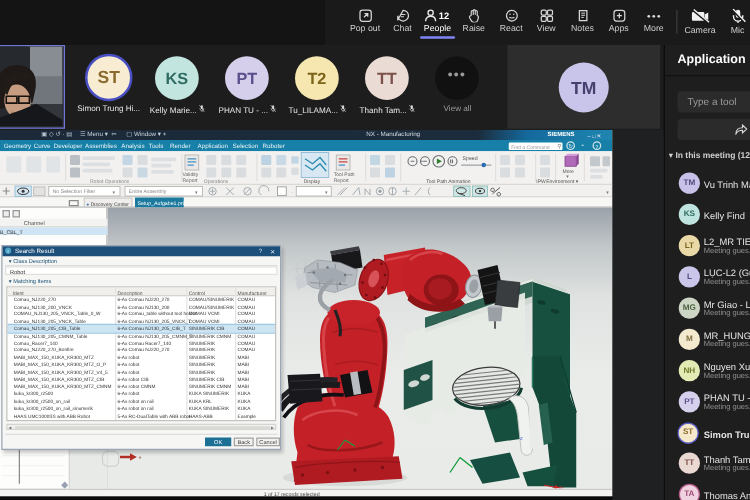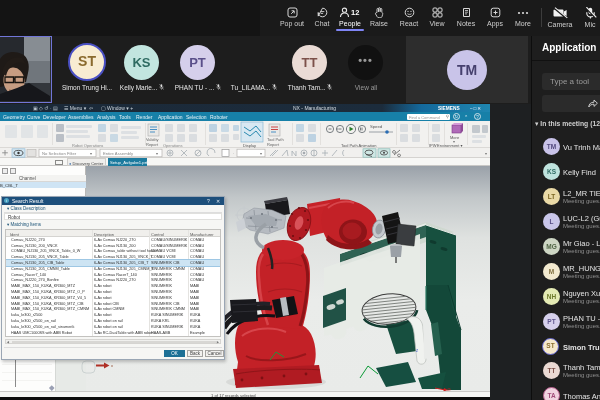--- a/index.html
+++ b/index.html
@@ -116,20 +116,21 @@
           <line x1="2.4" y1="0.1" x2="12.3" y2="10.4" stroke="#f2f2f2" stroke-width="1.1"></line>
         </svg>
       <div class="lbl">Mic</div>
       </div>
   </div>
   <div class="abs" id="strip">
 
     <div class="avc" style="left:68px;top:7px;width:38px;height:38px;background:#f8ecd2;border:2.5px solid #4a50c4;color:#8a6a2e;font-size:14px;line-height:33px;">ST</div>
     <div class="avc" style="left:124px;top:9px;width:35px;height:35px;background:#c2e5df;color:#2f6b62;font-size:13px;line-height:35px;">KS</div>
     <div class="avc" style="left:180px;top:9px;width:35px;height:35px;background:#d5cfeb;color:#5a4f8a;font-size:13px;line-height:35px;">PT</div>
+    <div class="avc" style="left:236px;top:9px;width:35px;height:35px;background:#f6e7b0;color:#7c6418;font-size:13px;line-height:35px;">T2</div>
     <div class="avc" style="left:292px;top:9px;width:35px;height:35px;background:#eadbd5;color:#7c514a;font-size:13px;line-height:35px;">TT</div>
     <div class="avc" style="left:348px;top:9px;width:35px;height:35px;background:#111;color:#9a9a9a;font-size:11px;line-height:30px;letter-spacing:1px;">•••</div>
     <div class="avname" style="left:60px;width:54px;">Simon Trung Hi...</div>
     <div class="avname" style="left:117px;width:50px;">Kelly Marie... <svg width="5" height="6" viewBox="0 0 10 12">
           <rect x="3.5" y="0.5" width="3" height="6" rx="1.5" fill="#ddd"></rect>
           <path d="M2 5 v1 a3 3 0 0 0 6 0 v-1 M5 9.5 v2" fill="none" stroke="#ddd"></path>
           <line x1="1" y1="0" x2="9" y2="11" stroke="#ddd"></line>
         </svg></div>
     <div class="avname" style="left:172px;width:52px;">PHAN TU - ... <svg width="5" height="6" viewBox="0 0 10 12">
           <rect x="3.5" y="0.5" width="3" height="6" rx="1.5" fill="#ddd"></rect>

